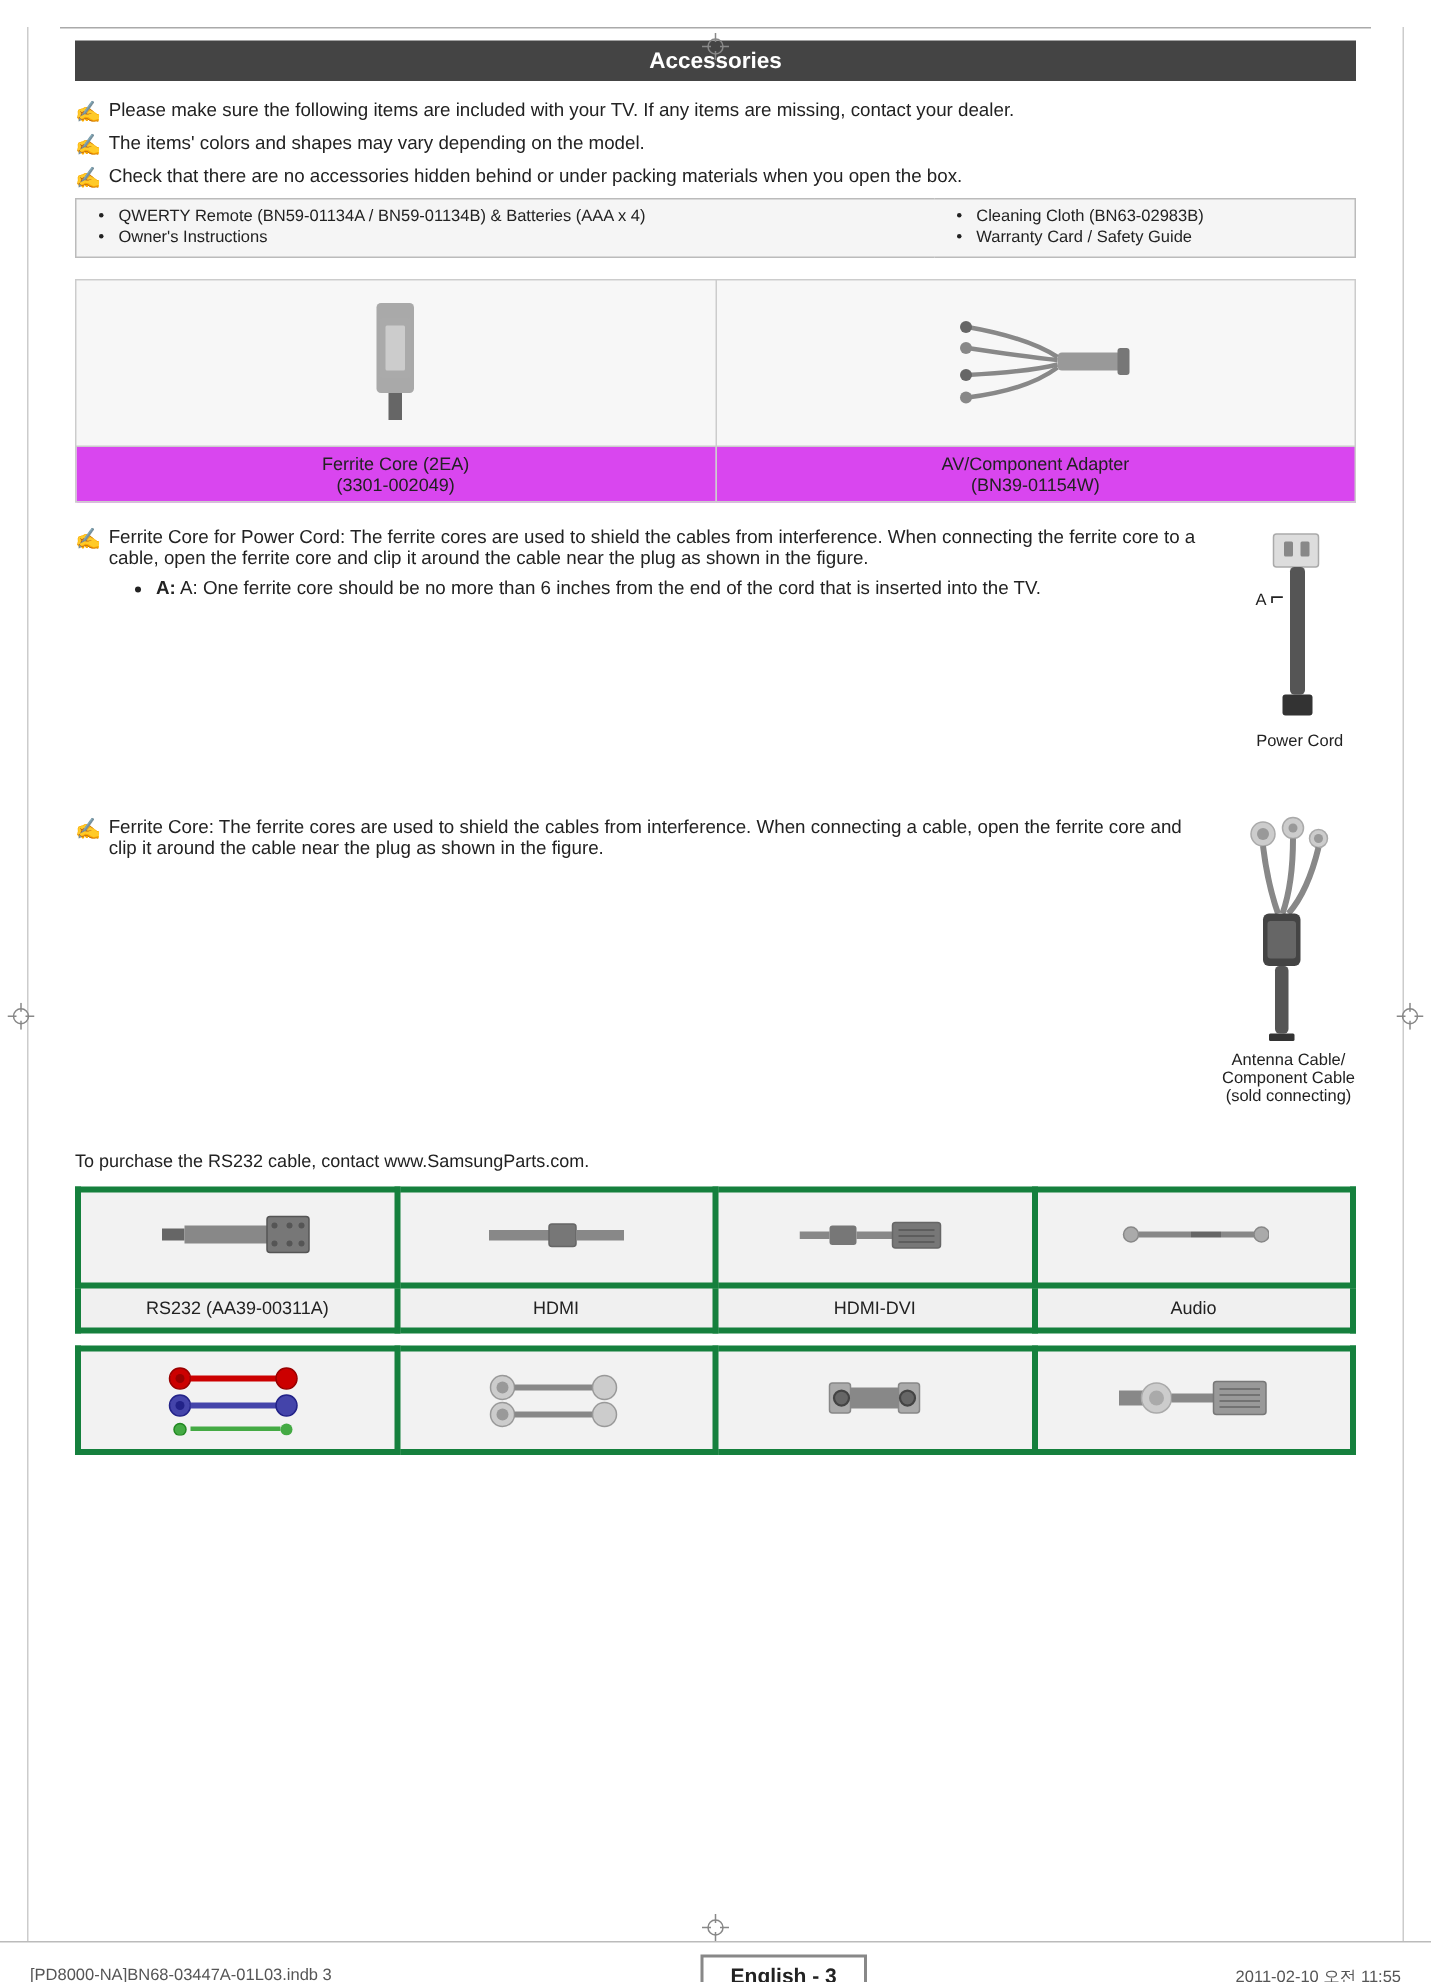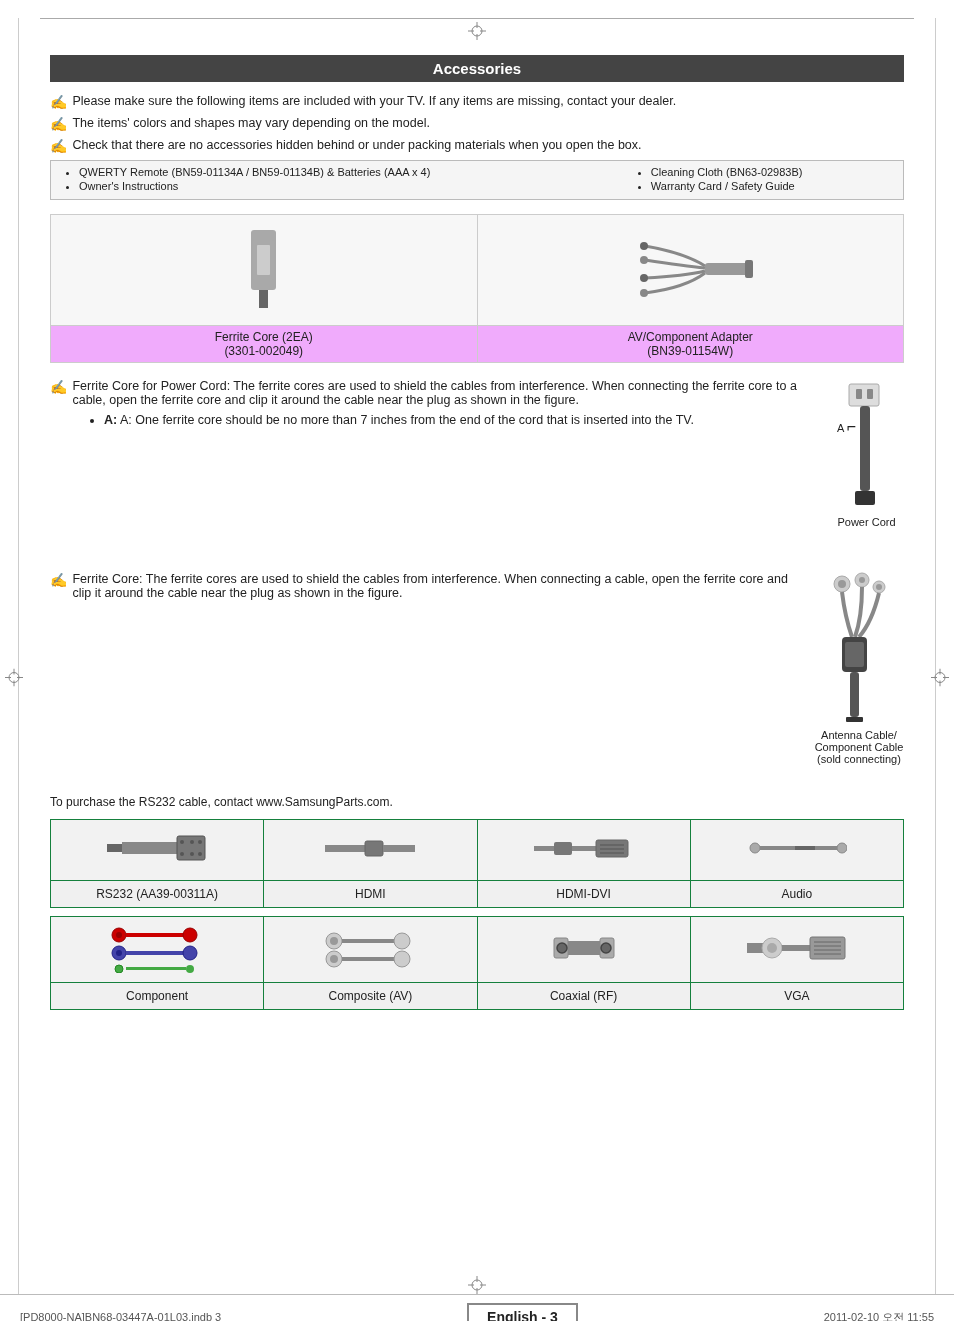--- a/index.html
+++ b/index.html
@@ -35,21 +35,21 @@
       background: #ccc;
     }
     .right-margin-line {
       position: absolute;
       right: 18px; top: 0; bottom: 0;
       width: 1px;
       background: #ccc;
     }
 
     .content-area {
-      margin: 36px 50px 80px 50px;
+      margin: 8px 50px 80px 50px;
     }
 
     
     .section-title-bar {
       background: #444;
       color: #fff;
       text-align: center;
       padding: 5px 10px;
       font-weight: bold;
       font-size: 15px;
@@ -100,21 +100,21 @@
       font-size: 12px;
       text-align: center;
     }
     .items-display td {
       padding: 10px;
       border: 1px solid #ccc;
       background: #f7f7f7;
       vertical-align: middle;
     }
     .items-display .label-row td {
-      background: #f0abfc;
+      background: #d946ef;
       font-size: 12px;
       color: #222;
       padding: 4px 26px;
     }
 
     
     .right-float-img {
       float: right;
       margin-left: 15px;
       text-align: center;
@@ -146,21 +146,21 @@
     }
 
     
     .cables-table {
       width: 100%;
       border-collapse: collapse;
       font-size: 12px;
       text-align: center;
     }
     .cables-table td {
-      border: 1px solid #15803d;
+      border: 4px solid #15803d;
       padding: 6px 4px;
       vertical-align: middle;
       background: #f7f7f7;
     }
     .cables-table .img-row td {
       height: 55px;
       background: #f2f2f2;
     }
     .cables-table .label-row td {
       background: #f0f0f0;
@@ -357,21 +357,21 @@
         
         <div style="position: relative; top: -110px; left: -20px; font-size: 11px;">A <span style="font-size: 16px;">⌐</span></div>
       </div>
       <div>
         <div class="note-line">
           <span class="note-icon">✍</span>
           <span>Ferrite Core for Power Cord: The ferrite cores are used to shield the cables from interference. When connecting the ferrite core to a cable, open the ferrite core and clip it around the cable near the plug as shown in the figure.</span>
         </div>
         <ul style="margin-left: 30px; margin-top: 6px;">
           <li>
-            <strong>A:</strong> <span style="font-size: 12.5px;">A: One ferrite core should be no more than 7 inches from the end of the cord that is inserted into the TV.</span>
+            <strong>A:</strong> <span style="font-size: 12.5px;">A: One ferrite core should be no more than 6 inches from the end of the cord that is inserted into the TV.</span>
           </li>
         </ul>
       </div>
     </div>
 
     <div class="instruction-block clearfix" style="margin-top: 10px;">
       <div class="right-float-img" style="margin-left: 15px;">
         
         <svg width="85" height="150" viewBox="0 0 85 150">
 
@@ -513,26 +513,20 @@
               <circle cx="25" cy="25" r="5" fill="#aaa"></circle>
               <rect x="35" y="22" width="28" height="6" fill="#888"></rect>
               <rect x="63" y="14" width="35" height="22" rx="2" fill="#999" stroke="#777" stroke-width="1"></rect>
               <line x1="67" y1="19" x2="94" y2="19" stroke="#666" stroke-width="1"></line>
               <line x1="67" y1="23" x2="94" y2="23" stroke="#666" stroke-width="1"></line>
               <line x1="67" y1="27" x2="94" y2="27" stroke="#666" stroke-width="1"></line>
               <line x1="67" y1="31" x2="94" y2="31" stroke="#666" stroke-width="1"></line>
             </svg>
           </td>
         </tr>
-        <tr class="label-row">
-          <td>Component</td>
-          <td>Composite (AV)</td>
-          <td>Coaxial (RF)</td>
-          <td>VGA</td>
-        </tr>
       </tbody>
         </table>
     </div>
 
   </div>
 
   <div style="position:absolute; bottom:42px; left:50%; transform:translateX(-50%);">
     <svg class="ch-svg" viewBox="0 0 18 18" fill="none" xmlns="http://www.w3.org/2000/svg">
       <circle cx="9" cy="9" r="5" stroke="#888" stroke-width="1"></circle>
       <line x1="9" y1="0" x2="9" y2="6" stroke="#888" stroke-width="1"></line>

